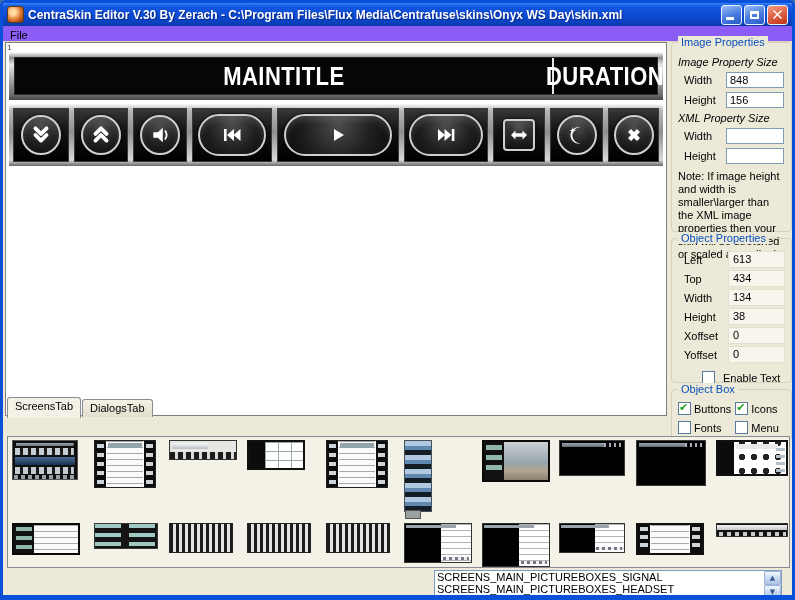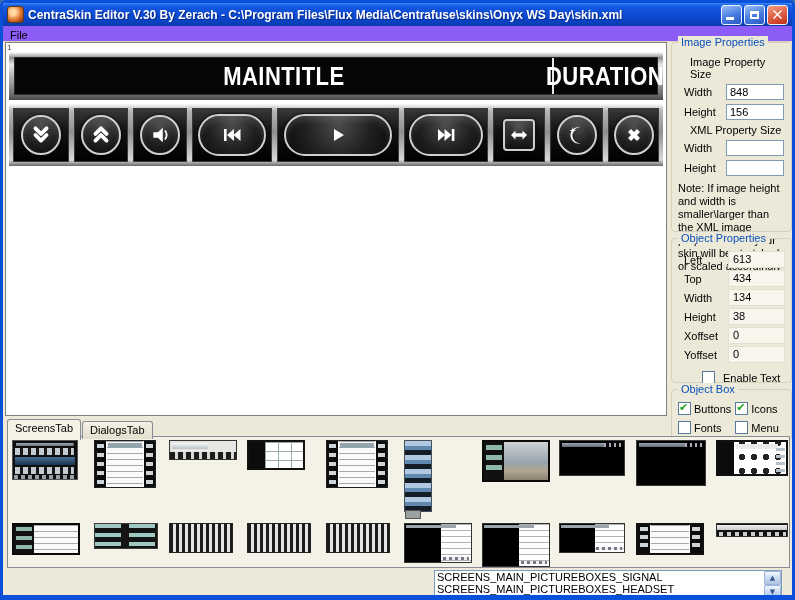--- a/index.html
+++ b/index.html
@@ -58,35 +58,35 @@
   .btn-shape svg{display:block;}
   
   .rightpanel{position:absolute;left:667px;top:39px;width:123px;height:393px;font-size:11px;}
   .groupbox{position:relative;border:1px solid #d4d0bc;border-radius:4px;margin:0 1px 6px 1px;
     padding:10px 6px 22px 6px;box-sizing:border-box;}
   .gb-title{position:absolute;top:-7px;left:6px;background:#ece9d8;padding:0 3px;color:#0a50bb;}
   .fieldrow{display:flex;align-items:center;margin:4px 0 4px 6px;}
   .fieldrow label{width:42px;}
   .fieldrow input{width:58px;height:16px;border:1px solid #7f9db9;font-size:11px;
     font-family:"Liberation Sans",sans-serif;padding:0 3px;box-sizing:border-box;}
-  .sec-label{margin:3px 0 2px 12px;}
+  .sec-label{margin:3px 0 2px 0;font-style:italic;}
   .note{margin-top:6px;line-height:13px;}
   .oprow{display:flex;align-items:center;margin:2px 0 2px 6px;height:17px;}
   .oprow .oplabel{width:44px;}
   .opval{flex:1;background:#f7f5ec;border:1px solid #e4e0d0;padding:0 4px;height:15px;
     line-height:15px;}
   .cb{width:13px;height:13px;border:1px solid #5a7a9c;background:#fff;position:relative;
     display:inline-block;box-sizing:border-box;flex:none;}
   .cb.checked::after{content:"✔";font-family:"DejaVu Sans",sans-serif;color:#21a121;
     font-size:11px;position:absolute;left:0px;top:-2px;}
   .enabletext{display:flex;align-items:center;gap:8px;margin:8px 0 2px 24px;}
   .obgrid{display:grid;grid-template-columns:1fr 1fr;row-gap:6px;column-gap:4px;margin-top:2px;}
   .obitem{display:flex;align-items:center;gap:3px;}
   
-  .tabstrip{position:absolute;left:4px;top:416px;height:18px;z-index:3;font-size:11px;}
+  .tabstrip{position:absolute;left:4px;top:394px;height:18px;z-index:3;font-size:11px;}
   .tab{display:inline-block;padding:2px 7px 3px 7px;border:1px solid #898c95;border-bottom:none;
     border-radius:3px 3px 0 0;background:linear-gradient(#f4f1e5,#e2dfcd);margin-right:1px;
     position:relative;top:2px;}
   .tab.active{background:#f4f1e6;top:0;padding-bottom:6px;z-index:4;}
   .tabcontent{position:absolute;left:4px;top:433px;width:783px;height:132px;background:#f4f1e6;
     border:1px solid #898c95;box-sizing:border-box;z-index:2;}
   
   .thumb{position:absolute;box-sizing:border-box;}
   .t-media{background:#0d0d0d;border:1px solid #555;
     background-image:

